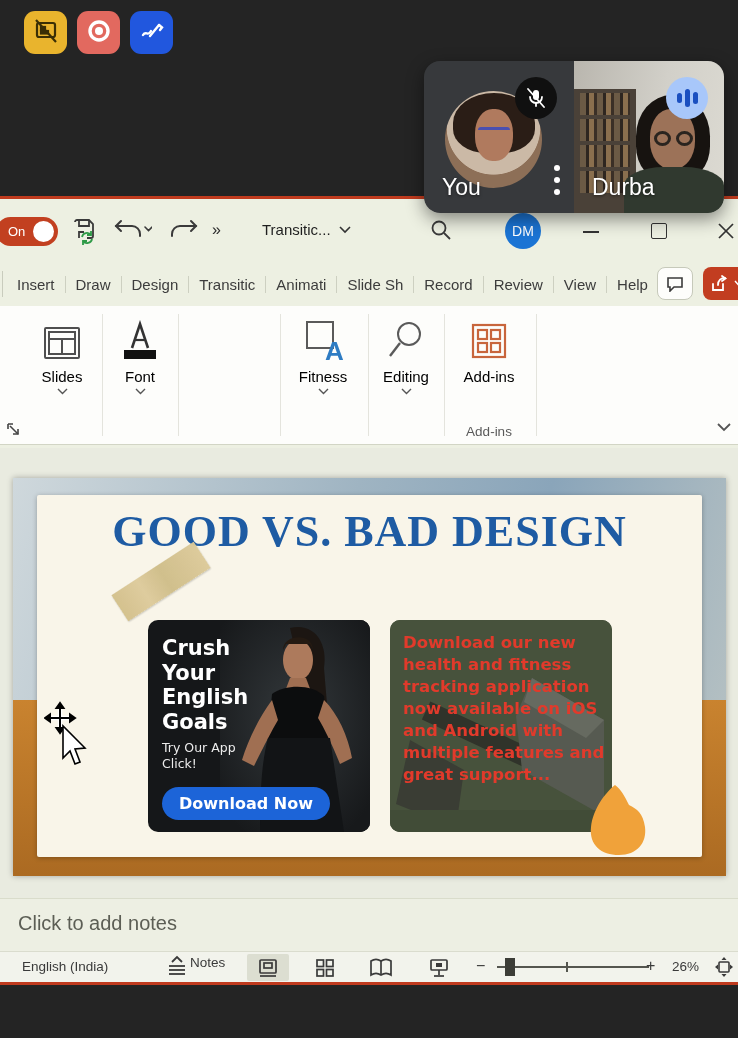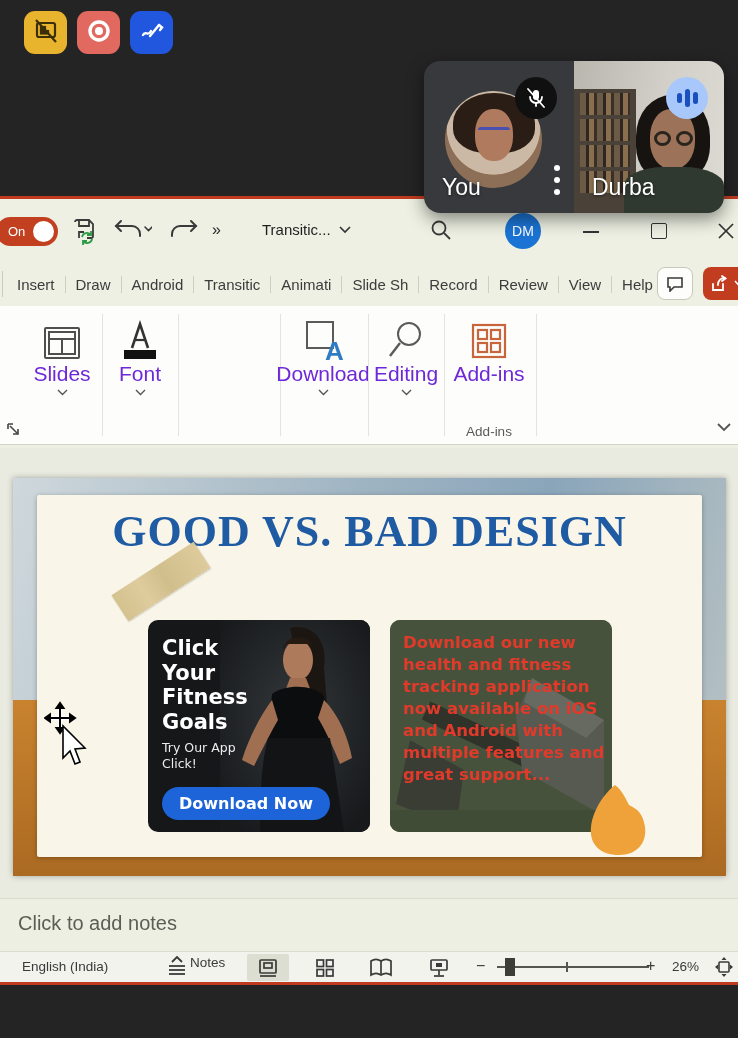--- a/index.html
+++ b/index.html
@@ -71,21 +71,21 @@
   .tab + .tab { border-left:1px solid #cdd0c1; }
   .comment-btn { position:absolute; left:657px; top:5px; width:36px; height:33px; background:#fdfdfb;
     border:1px solid #c6c9ba; border-radius:8px; display:flex; align-items:center; justify-content:center; }
   .share-btn { position:absolute; left:703px; top:5px; width:52px; height:33px; background:#c23d20;
     border-radius:8px; display:flex; align-items:center; padding-left:7px; gap:4px; }
 
   
   .ribbon { position:absolute; left:0; top:110px; width:100%; height:139px; background:#fdfdfb; border-bottom:1px solid #d2d5c5; }
   .rgroup { position:absolute; top:8px; display:flex; flex-direction:column; align-items:center; }
   .rgroup .ricon { height:48px; display:flex; align-items:flex-end; justify-content:center; }
-  .rgroup .rlabel { font-size:21px; color:#6d28d9; }
+  .rgroup .rlabel { font-size:15px; color:#000000; margin-top:6px; }
   .rgroup .rchev { margin-top:3px; }
   .rdivider { position:absolute; top:8px; width:1px; height:122px; background:#e4e4dd; }
   .group-footer { position:absolute; left:448px; top:118px; width:82px; text-align:center; font-size:13.5px; color:#5a5a5a; }
   .ribbon-expand { position:absolute; left:6px; top:116px; }
   .ribbon-collapse { position:absolute; left:716px; top:112px; }
 
   
   .workspace { position:absolute; left:0; top:252px; width:100%; height:450px; background:#e9ebe0; }
   .slide { position:absolute; left:13px; top:30px; width:713px; height:398px; box-shadow:0 0 6px rgba(0,0,0,.3); overflow:hidden; }
   .slide-sky { position:absolute; left:0; top:0; width:100%; height:222px;
@@ -284,21 +284,21 @@
               <line x1="16" y1="2" x2="2" y2="16"></line>
             </g>
           </svg>
       </span>
     </div>
 
     <div class="tabs-row">
       <span class="tab-clipped"></span>
       <span class="tab">Insert</span>
       <span class="tab">Draw</span>
-      <span class="tab">Android</span>
+      <span class="tab">Design</span>
       <span class="tab">Transitic</span>
       <span class="tab">Animati</span>
       <span class="tab">Slide Sh</span>
       <span class="tab">Record</span>
       <span class="tab">Review</span>
       <span class="tab">View</span>
       <span class="tab">Help</span>
       <span class="comment-btn">
         <svg width="18" height="16" viewBox="0 0 18 16">
             <path d="M2 2 h14 v9 h-8 l-4 4 v-4 h-2 z" stroke="#3a3a3a" stroke-width="1.6" fill="none"></path>
@@ -351,21 +351,21 @@
       </div>
       <div class="rdivider" style="left:178px"></div>
       <div class="rdivider" style="left:280px"></div>
       <div class="rgroup" style="left:282px; width:82px">
         <span class="ricon">
           <svg width="44" height="44" viewBox="0 0 44 44">
               <rect x="6" y="4" width="26" height="26" stroke="#5a5a5a" stroke-width="2" fill="none"></rect>
               <text x="24" y="42" font-family="Liberation Sans, sans-serif" font-size="26" font-weight="bold" fill="#2e7cc3">A</text>
             </svg>
         </span>
-        <span class="rlabel">Download</span>
+        <span class="rlabel">Fitness</span>
         <svg class="rchev" width="11" height="7" viewBox="0 0 11 7">
             <path d="M1 1 L5.5 5.5 L10 1" stroke="#555" stroke-width="1.4" fill="none"></path>
           </svg>
       </div>
       <div class="rdivider" style="left:368px"></div>
       <div class="rgroup" style="left:370px; width:72px">
         <span class="ricon">
           <svg width="40" height="42" viewBox="0 0 40 42">
               <circle cx="23" cy="14" r="11" stroke="#5a5a5a" stroke-width="2" fill="none"></circle>
               <line x1="14" y1="23" x2="4" y2="36" stroke="#5a5a5a" stroke-width="2.4"></line>
@@ -430,21 +430,21 @@
               <ellipse cx="78" cy="40" rx="15" ry="20" fill="#ad7a5c"></ellipse>
               <path d="M63 30 C63 14 93 12 93 30 L90 24 L66 24 Z" fill="#241a12"></path>
               <path d="M70 58 L86 58 L92 74 L64 74 Z" fill="#a06f52"></path>
               <path d="M52 74 C66 64 92 64 104 76 L108 118 L48 118 Z" fill="#0c0d0e"></path>
               <path d="M52 80 C40 96 28 120 22 140 L34 146 C44 126 52 110 58 100 Z" fill="#a06f52"></path>
               <path d="M104 80 C118 94 128 116 132 138 L120 144 C112 124 104 108 98 98 Z" fill="#a06f52"></path>
               <path d="M48 118 L110 118 L124 212 L40 212 C40 170 42 140 48 118 Z" fill="#121416"></path>
               <path d="M10 180 C30 168 50 166 70 172 L66 184 C48 180 28 182 14 190 Z" fill="#0a0b0c"></path>
             </svg>
           </span>
-          <div class="good-headline">Click Your Fitness Goals</div>
+          <div class="good-headline">Crush Your English Goals</div>
           <div class="good-sub">Try Our App Click!</div>
           <button class="good-cta">Download Now</button>
         </div>
 
         <div class="ad ad-bad">
           <span>
             <svg width="222" height="212" viewBox="0 0 222 212" style="position:absolute;left:0;top:0">
               <rect width="222" height="212" fill="#47523c"></rect>
               <rect x="30" y="108" width="130" height="20" transform="rotate(25 95 118)" fill="#30332a"></rect>
               <polygon points="142,58 214,100 214,196 132,150 126,96" fill="#565a51"></polygon>

